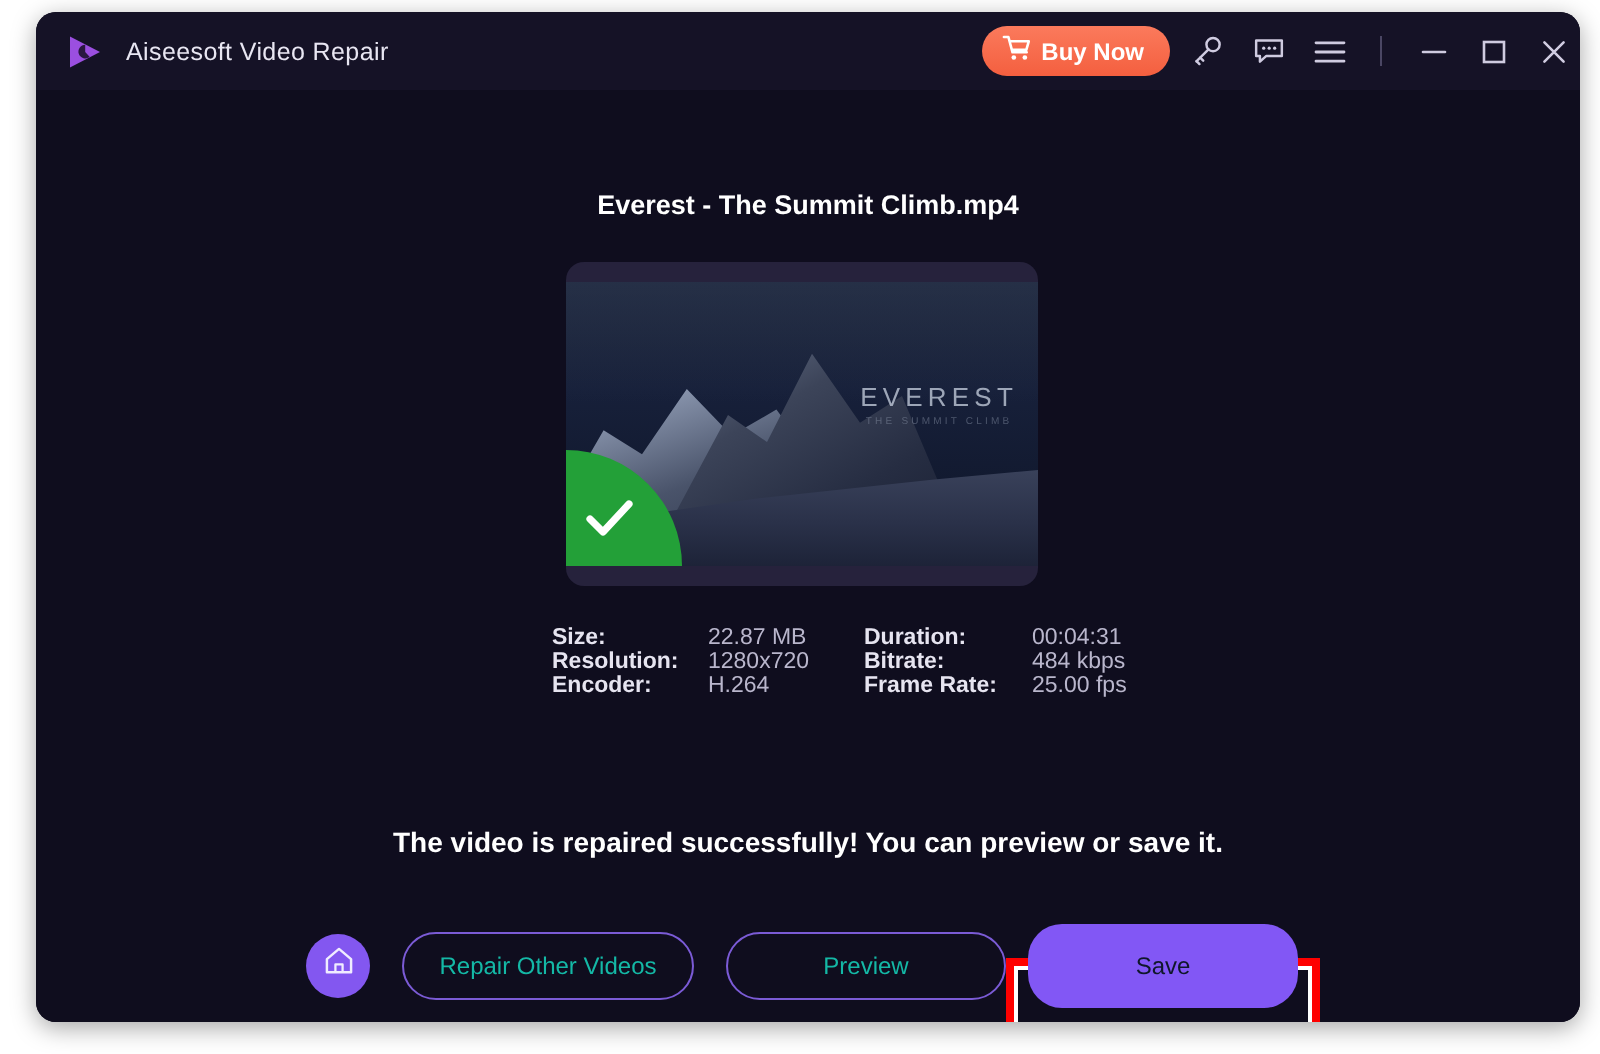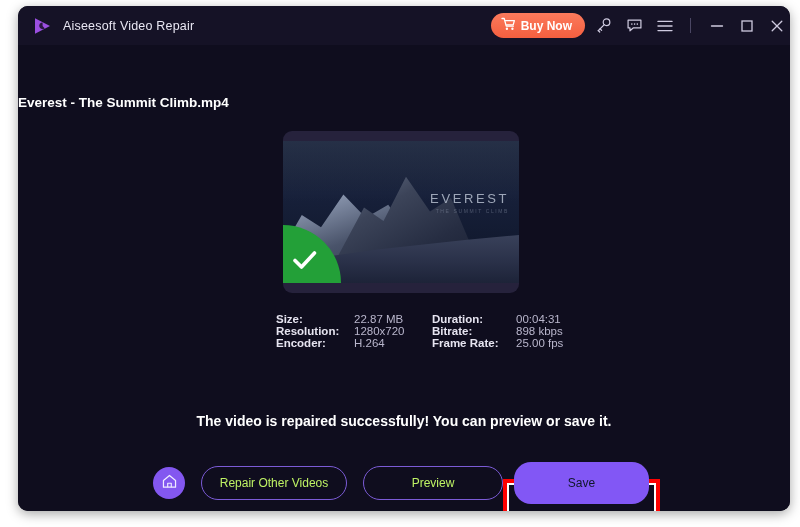--- a/index.html
+++ b/index.html
@@ -108,21 +108,21 @@
     width: 772px;
     height: 466px;
     background: #0f0d1e;
   }
 
   #file-name {
     position: absolute;
     top: 50px;
     left: 0;
     width: 772px;
-    text-align: left;
+    text-align: center;
     color: #ffffff;
     font-size: 13.5px;
     font-weight: bold;
   }
 
   
   #thumbnail-card {
     position: absolute;
     left: 265px;
     top: 86px;
@@ -181,21 +181,21 @@
     left: 0; top: 0;
     width: 236px;
     height: 60px;
     background: linear-gradient(180deg, rgba(46,58,84,0.55) 0%, rgba(30,40,62,0) 100%);
   }
 
   #everest-overlay {
     position: absolute;
     right: 10px;
     top: 50px;
-    text-align: right;
+    text-align: center;
   }
   #everest-title {
     color: #c3ccdb;
     font-size: 13px;
     letter-spacing: 2.6px;
     opacity: 0.78;
   }
   #everest-subtitle {
     color: #8f99ad;
     font-size: 5px;
@@ -270,21 +270,21 @@
     align-items: center;
     justify-content: center;
     cursor: pointer;
   }
 
   .pill-outline {
     position: absolute;
     height: 34px;
     border: 1px solid #7b5bd6;
     border-radius: 17px;
-    color: #bef264;
+    color: #14b8a6;
     font-size: 12px;
     display: flex;
     align-items: center;
     justify-content: center;
     background: transparent;
     cursor: pointer;
     box-sizing: border-box;
   }
 
   #repair-other-button { left: 183px; width: 146px; }
@@ -430,21 +430,21 @@
 
     <div id="meta-grid">
       <div class="meta-label">Size:</div>
       <div class="meta-value">22.87 MB</div>
       <div class="meta-label">Duration:</div>
       <div class="meta-value">00:04:31</div>
 
       <div class="meta-label">Resolution:</div>
       <div class="meta-value">1280x720</div>
       <div class="meta-label">Bitrate:</div>
-      <div class="meta-value">898 kbps</div>
+      <div class="meta-value">484 kbps</div>
 
       <div class="meta-label">Encoder:</div>
       <div class="meta-value">H.264</div>
       <div class="meta-label">Frame Rate:</div>
       <div class="meta-value">25.00 fps</div>
     </div>
 
     <div id="status-message">The video is repaired successfully! You can preview or save it.</div>
 
     <div id="action-bar">

